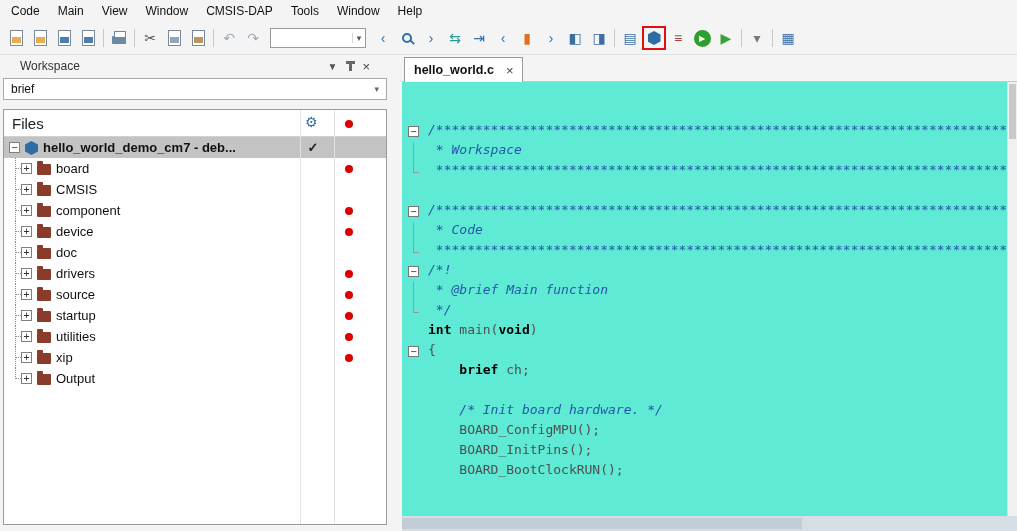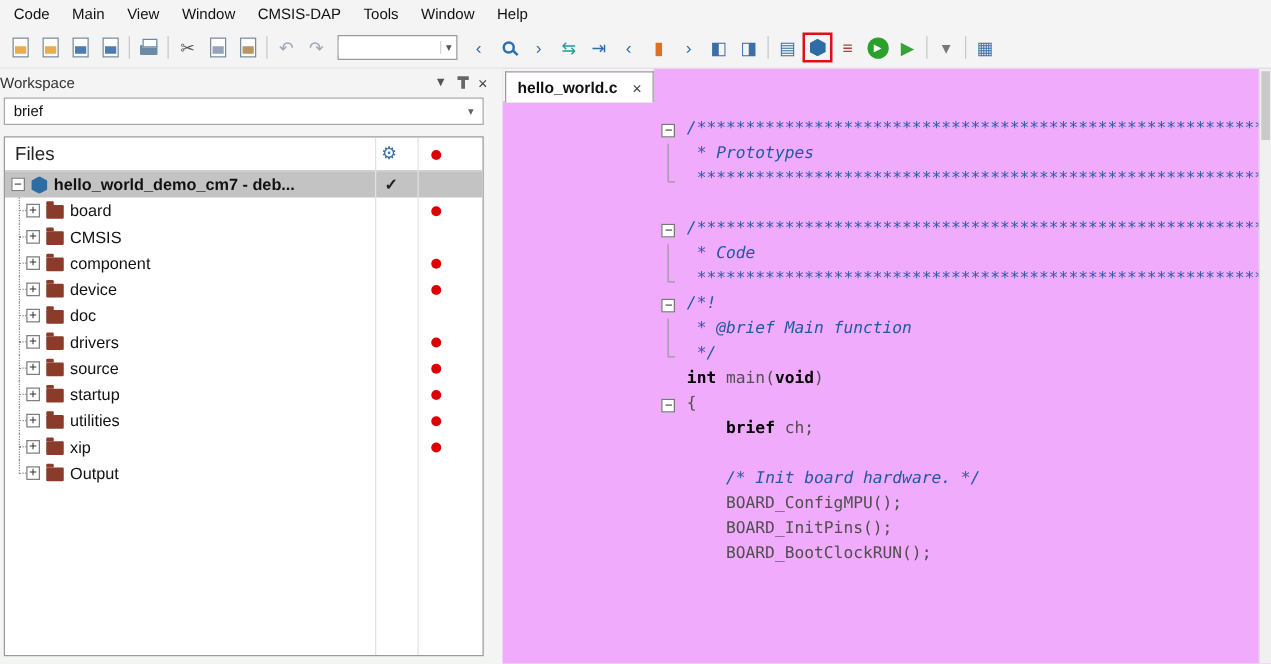--- a/index.html
+++ b/index.html
@@ -23,21 +23,21 @@
   .mag-ic{width:10px;height:10px;border:2px solid #2f6fae;border-radius:50%;position:relative;display:block}
   .mag-ic::after{content:'';position:absolute;width:6px;height:2px;background:#2f6fae;transform:rotate(45deg);right:-5px;bottom:-2px}
   .cube-ic{width:13px;height:14px;background:#2e6da4;clip-path:polygon(50% 0,100% 25%,100% 75%,50% 100%,0 75%,0 25%);display:block}
   .playc-ic{width:17px;height:17px;border-radius:50%;background:#2ca02c;color:#fff;font-size:8px;display:flex;align-items:center;justify-content:center}
   .prn-ic{width:14px;height:8px;background:#6a8aa5;position:relative;border-radius:1px;display:block;margin-top:4px}
   .prn-ic::before{content:'';position:absolute;top:-5px;left:2px;width:10px;height:5px;background:#fff;border:1px solid #6a8aa5}
 
   
   .main{display:flex;height:476px}
   .left{width:390px;background:#f4f4f4;display:flex;flex-direction:column;flex:none}
-  .ws-header{height:22px;display:flex;align-items:center;padding:0 0;color:#333}
+  .ws-header{height:22px;display:flex;align-items:center;padding:0 20px;color:#333}
   .ws-title{flex:1}
   .ws-ic{margin-left:10px;color:#555;font-size:10px}
   .ws-ic.x{font-size:13px;color:#444}
   .pin-ic{width:3px;height:9px;background:#666;margin-left:12px;position:relative;display:inline-block}
   .pin-ic::before{content:'';position:absolute;top:-1px;left:-3px;width:9px;height:3px;background:#666}
   .cfg{margin:1px 3px 3px 3px;height:22px;background:#fff;border:1px solid #a8a8a8;display:flex;align-items:center;padding:0 7px}
   .cfg .arrow{margin-left:auto;color:#666;font-size:9px}
   .files{flex:1;margin:6px 3px;background:#fff;border:1px solid #9a9a9a;position:relative;overflow:hidden}
   .colline{position:absolute;top:0;bottom:0;width:1px;background:#e2e2e2;z-index:5}
   .col1{left:296px}.col2{left:330px}
@@ -54,21 +54,21 @@
   .folder::before{content:'';position:absolute;top:-3px;left:0;width:6px;height:3px;background:#8a3b2a;border-radius:1px 1px 0 0}
   .tlabel{position:absolute;left:52px;top:3px;white-space:nowrap}
   .check{position:absolute;left:300px;width:18px;text-align:center;top:3px;font-weight:bold;color:#222;z-index:6}
   .vline{position:absolute;left:11px;top:0;height:100%;border-left:1px dotted #8a8a8a}
   .vline.half{height:11px}
   .hline{position:absolute;left:11px;top:10px;width:6px;border-top:1px dotted #8a8a8a}
 
   .splitter{width:12px;background:#f4f4f4;flex:none}
 
   
-  .editor{flex:1;display:flex;flex-direction:row;background:#f0abfc;min-width:0}
+  .editor{flex:1;display:flex;flex-direction:column;background:#5eead4;min-width:0}
   .tabstrip{height:27px;background:#f4f4f4;display:flex;align-items:flex-end;padding-left:2px;border-bottom:1px solid #c8c8c8}
   .tab{height:25px;margin-bottom:-1px;background:#fff;border:1px solid #9a9a9a;border-bottom:none;display:flex;align-items:center;padding:0 9px;font-weight:bold;font-size:12.5px}
   .tab-x{margin-left:12px;font-weight:normal;color:#444;font-size:13px}
   .edit-body{flex:1;display:flex;overflow:hidden}
   .code{flex:1;padding-top:40px;font-family:"DejaVu Sans Mono",monospace;font-size:13px;overflow:hidden;min-width:0}
   .cline{height:20px;display:flex;white-space:pre}
   .fold{width:26px;position:relative;flex:none}
   .fbox{position:absolute;left:6px;top:4px;width:11px;height:11px;border:1px solid #777;background:#fff;font:10px/10px "DejaVu Sans Mono",monospace;text-align:center;color:#333}
   .fv{position:absolute;left:11px;top:0;height:100%;border-left:1px solid #999}
   .fvh{position:absolute;left:11px;top:0;height:10px;border-left:1px solid #999}
@@ -277,21 +277,21 @@
     <div class="editor">
       <div class="tabstrip">
         <div class="tab">
           <span>hello_world.c</span>
           <span class="tab-x">×</span>
         </div>
       </div>
       <div class="edit-body">
         <div class="code">
             <div class="cline"><span class="fold"><span class="fbox">−</span></span><span><span class="cm">/*******************************************************************************</span></span></div>
-            <div class="cline"><span class="fold"><span class="fv"></span></span><span><span class="cm"> * Prototypes</span></span></div>
+            <div class="cline"><span class="fold"><span class="fv"></span></span><span><span class="cm"> * Workspace</span></span></div>
             <div class="cline"><span class="fold"><span class="fvh"></span><span class="feh"></span></span><span><span class="cm"> ******************************************************************************/</span></span></div>
             <div class="cline"><span class="fold"></span><span></span></div>
             <div class="cline"><span class="fold"><span class="fbox">−</span></span><span><span class="cm">/*******************************************************************************</span></span></div>
             <div class="cline"><span class="fold"><span class="fv"></span></span><span><span class="cm"> * Code</span></span></div>
             <div class="cline"><span class="fold"><span class="fvh"></span><span class="feh"></span></span><span><span class="cm"> ******************************************************************************/</span></span></div>
             <div class="cline"><span class="fold"><span class="fbox">−</span></span><span><span class="cm">/*!</span></span></div>
             <div class="cline"><span class="fold"><span class="fv"></span></span><span><span class="cm"> * @brief Main function</span></span></div>
             <div class="cline"><span class="fold"><span class="fvh"></span><span class="feh"></span></span><span><span class="cm"> */</span></span></div>
             <div class="cline"><span class="fold"></span><span><span class="kw">int</span><span class="pl"> main(</span><span class="kw">void</span><span class="pl">)</span></span></div>
             <div class="cline"><span class="fold"><span class="fbox">−</span></span><span><span class="pl">{</span></span></div>

